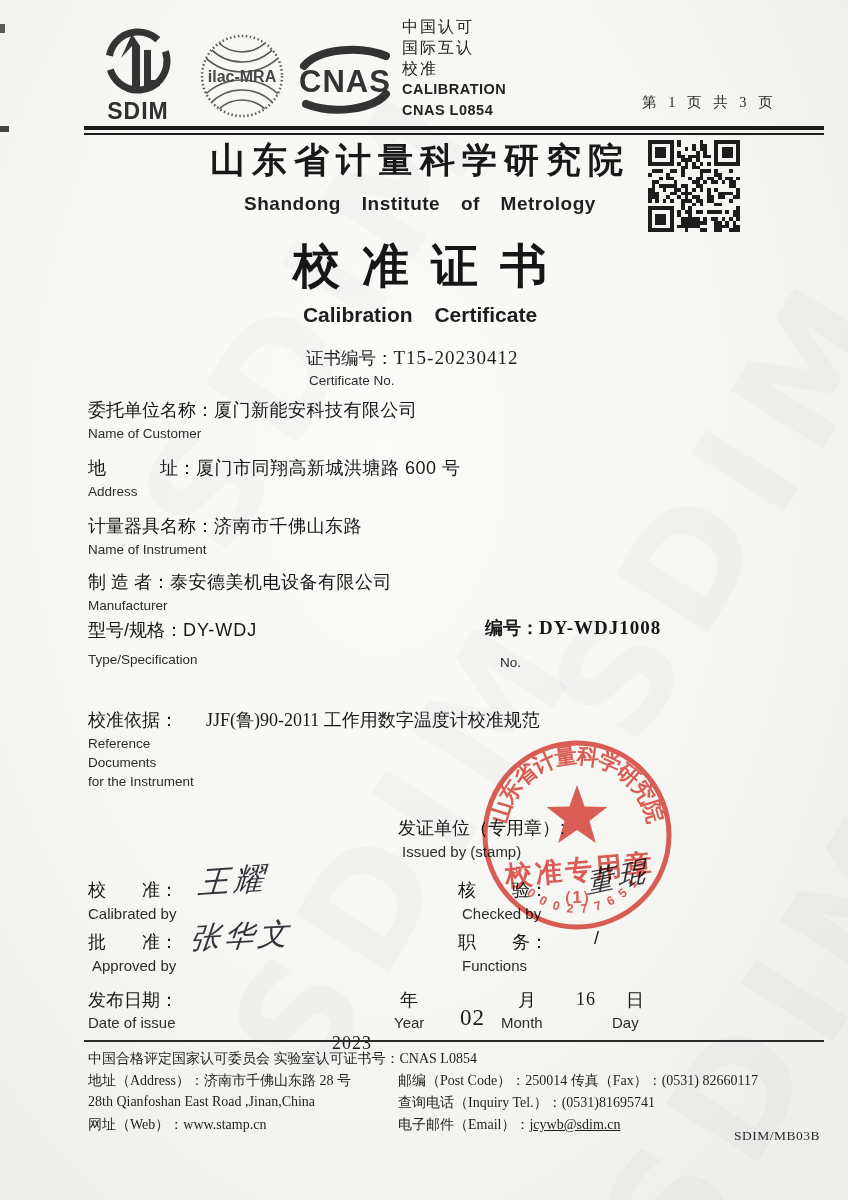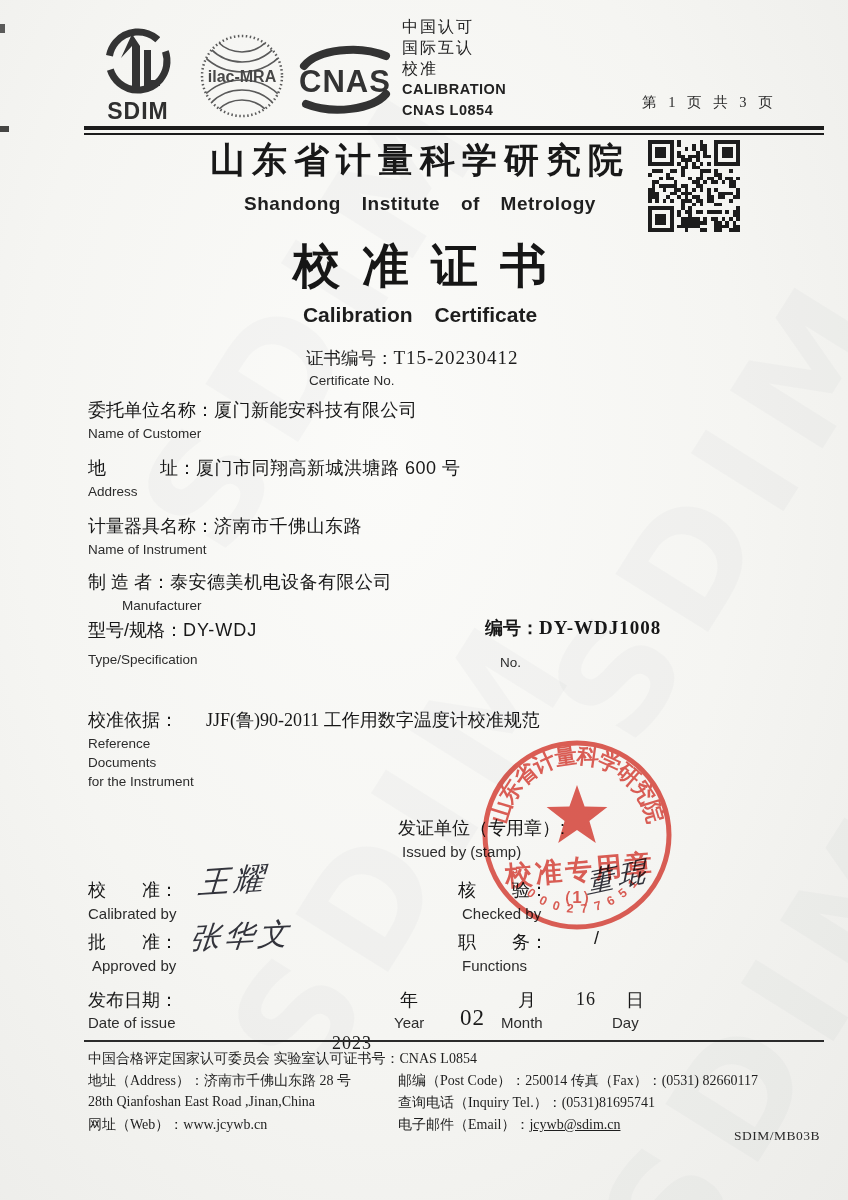--- a/index.html
+++ b/index.html
@@ -461,21 +461,21 @@
   <div class="abs f-en" style="left:88px;top:484px;">Address</div>
 
   <div class="abs f-cn" style="left:88px;top:514px;">
     <span>计量器具名称：</span><span class="val">济南市千佛山东路</span>
   </div>
   <div class="abs f-en" style="left:88px;top:542px;">Name of Instrument</div>
 
   <div class="abs f-cn" style="left:88px;top:570px;">
     <span>制 造 者：</span><span class="val">泰安德美机电设备有限公司</span>
   </div>
-  <div class="abs f-en" style="left:88px;top:598px;margin-left:34px;">Manufacturer</div>
+  <div class="abs f-en" style="left:88px;top:598px;">Manufacturer</div>
 
   <div class="abs f-cn" style="left:88px;top:618px;">
     <span>型号/规格：</span><span class="val" style="letter-spacing:1px;">DY-WDJ</span>
   </div>
   <div class="abs f-cn" style="left:485px;top:616px;">
     <span class="bold">编号：</span><span class="serif-val bold" style="font-size:19px;letter-spacing:1px;">DY-WDJ1008</span>
   </div>
   <div class="abs f-en" style="left:88px;top:652px;">Type/Specification</div>
   <div class="abs f-en" style="left:500px;top:655px;">No.</div>
 
@@ -555,19 +555,19 @@
   <div class="abs f-cn" style="left:626px;top:988px;">日</div>
   <div class="abs f-en" style="left:612px;top:1014px;font-size:15px;">Day</div>
 
   <div class="abs rule-footer"></div>
 
   <div class="abs ft" style="left:88px;top:1050px;">中国合格评定国家认可委员会  实验室认可证书号：CNAS L0854</div>
   <div class="abs ft" style="left:88px;top:1072px;">地址（Address）：济南市千佛山东路 28 号</div>
   <div class="abs ft" style="left:398px;top:1072px;">邮编（Post Code）：250014 传真（Fax）：(0531) 82660117</div>
   <div class="abs ft" style="left:88px;top:1094px;">28th Qianfoshan East Road ,Jinan,China</div>
   <div class="abs ft" style="left:398px;top:1094px;">查询电话（Inquiry Tel.）：(0531)81695741</div>
-  <div class="abs ft" style="left:88px;top:1116px;">网址（Web）：www.jcywb.cn</div>
+  <div class="abs ft" style="left:88px;top:1116px;">网址（Web）：www.stamp.cn</div>
   <div class="abs ft" style="left:398px;top:1116px;">
     <span>电子邮件（Email）：</span><span class="u">jcywb@sdim.cn</span>
   </div>
 
   <div class="abs form-code">SDIM/MB03B</div>
 </div>
 
 </body></html>

